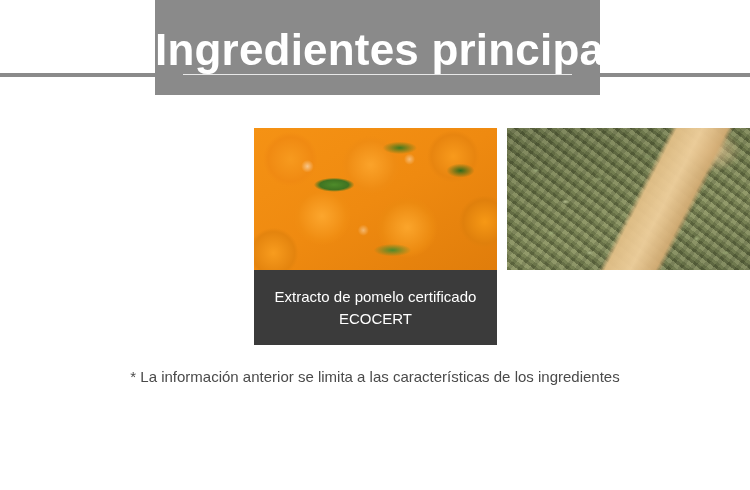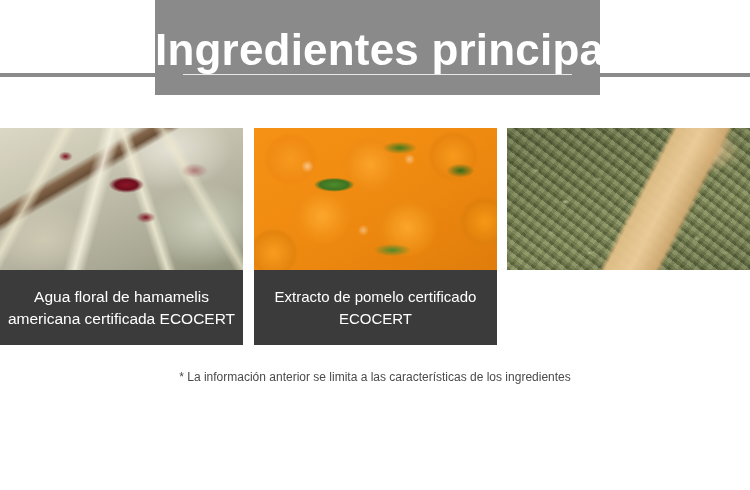--- a/index.html
+++ b/index.html
@@ -172,44 +172,38 @@
   }
 
   
   .footnote {
     position: absolute;
     left: 0;
     top: 367px;
     width: 750px;
     text-align: center;
     color: #4a4a4a;
-    font-size: 12px;
+    font-size: 15px;
     line-height: 20px;
     white-space: nowrap;
   }
 </style>
 </head>
 <body>
 
 <div class="header">
   <div class="header-rule"></div>
   <div class="header-banner">
     <div class="header-title">Ingredientes principales</div>
     <div class="header-underline"></div>
   </div>
 </div>
 
 <div class="cards">
 
-  <div class="card card-1">
-    <div class="card-photo">
-      <div class="photo-hamamelis"></div>
-    </div>
-    <div class="card-caption">Agua floral de hamamelis americana certificada ECOCERT</div>
-  </div>
 
   <div class="card card-2">
     <div class="card-photo">
       <div class="photo-citrus"></div>
     </div>
     <div class="card-caption">Extracto de pomelo certificado ECOCERT</div>
   </div>
 
   <div class="card card-3">
     <div class="card-photo">

